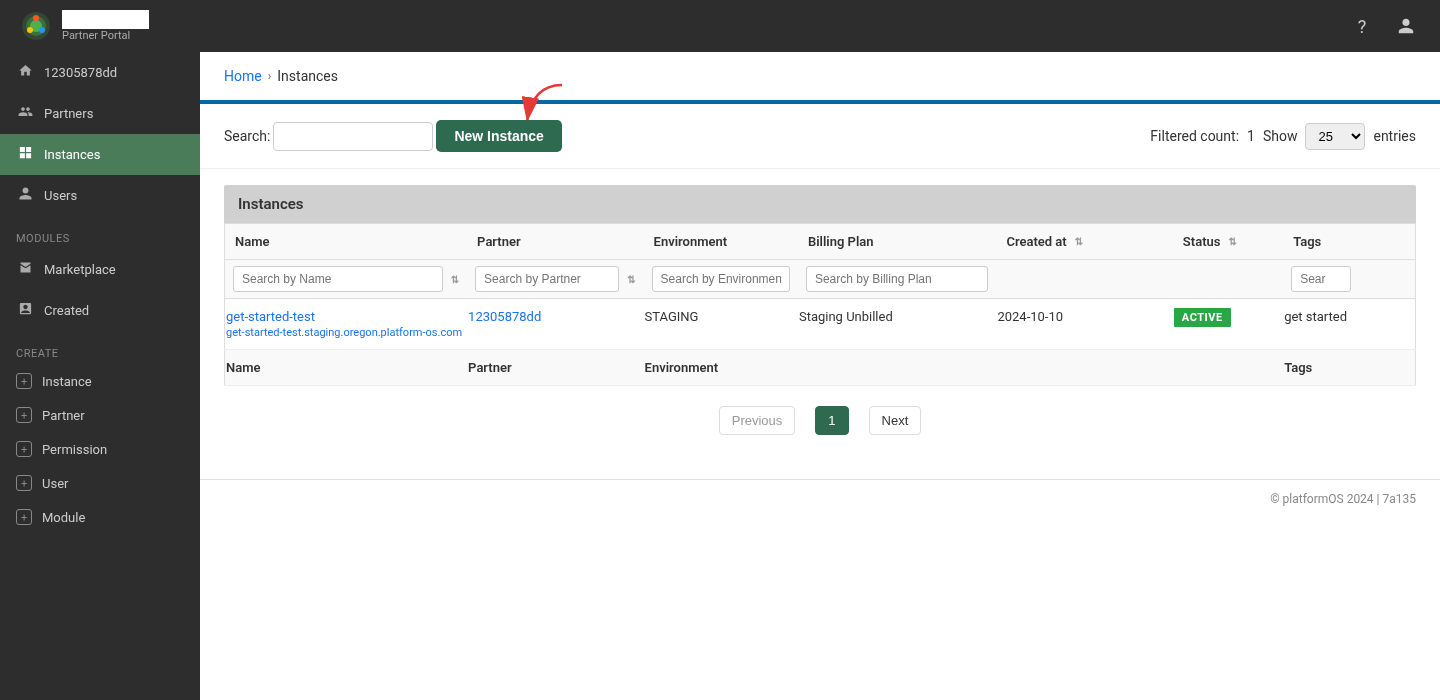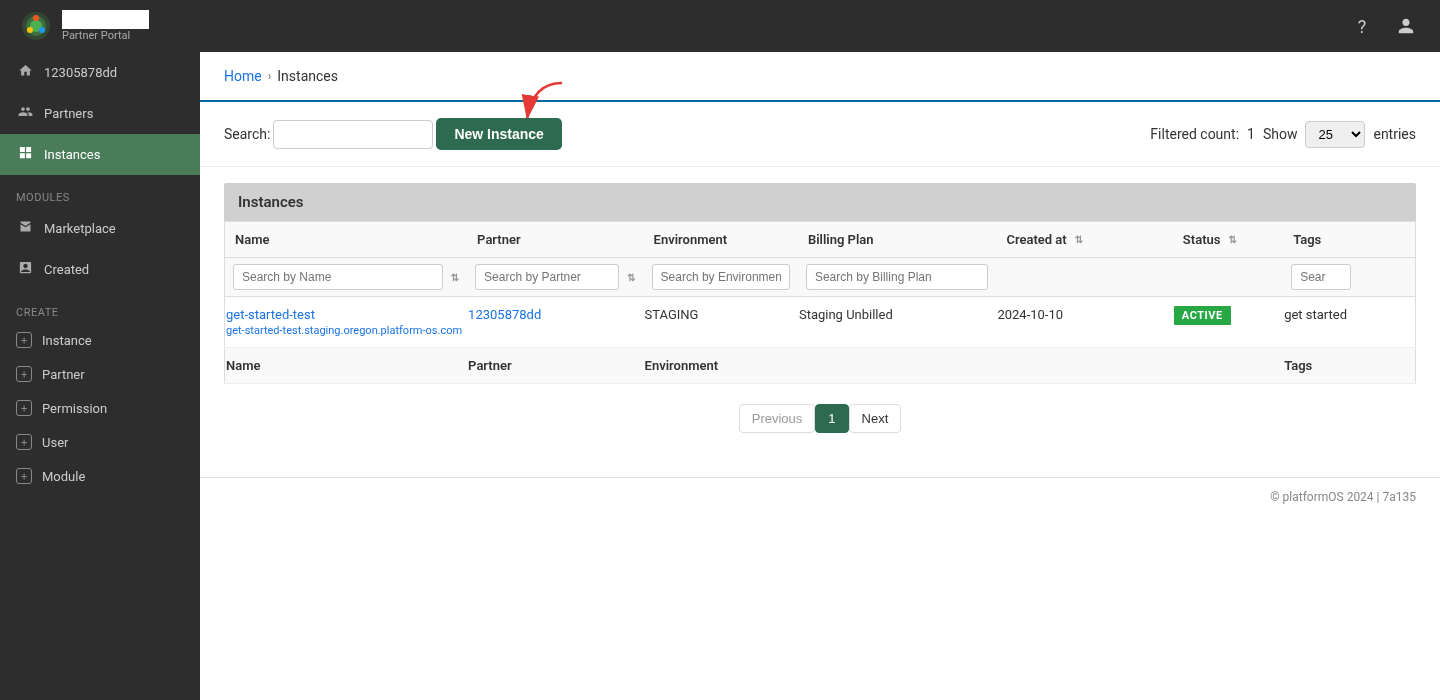--- a/index.html
+++ b/index.html
@@ -22,21 +22,21 @@
     .sidebar { width: 200px; background: #2d2d2d; color: #ddd; display: flex; flex-direction: column; flex-shrink: 0; overflow-y: auto; }
     .sidebar-nav-item { display: flex; align-items: center; gap: 10px; padding: 11px 16px; cursor: pointer; color: #ccc; font-size: 13px; }
     .sidebar-nav-item.active { background: #4a7c59; color: white; }
     .sidebar-nav-item .nav-icon { font-size: 15px; width: 18px; text-align: center; }
     .sidebar-section { padding: 10px 16px 4px; font-size: 11px; color: #888; text-transform: uppercase; letter-spacing: 0.5px; margin-top: 6px; }
     .sidebar-create-item { display: flex; align-items: center; gap: 10px; padding: 9px 16px; cursor: pointer; color: #ccc; font-size: 13px; }
     .sidebar-create-item .create-icon { width: 16px; height: 16px; border: 1.5px solid #888; border-radius: 3px; display: flex; align-items: center; justify-content: center; font-size: 11px; color: #888; flex-shrink: 0; }
 
     
     .main { flex: 1; overflow-y: auto; background: white; }
-    .main-header { padding: 16px 24px; border-bottom: 2px solid #0369a1; }
+    .main-header { padding: 16px 24px; border-bottom: 4px solid #0369a1; }
     .breadcrumb { display: flex; align-items: center; gap: 6px; font-size: 14px; }
     .breadcrumb a { color: #1a73e8; text-decoration: none; }
     .breadcrumb-sep { color: #666; font-size: 12px; }
     .breadcrumb-current { color: #333; }
 
     .toolbar { padding: 16px 24px; display: flex; align-items: center; gap: 3px; border-bottom: 1px solid #eee; }
     .toolbar-label { font-size: 14px; color: #333; }
     .toolbar-search { border: 1px solid #ccc; padding: 6px 10px; border-radius: 4px; font-size: 13px; width: 160px; }
     .btn-new-instance { background: #2d6a4f; color: white; border: none; padding: 8px 18px; border-radius: 5px; font-size: 14px; font-weight: 600; cursor: pointer; position: relative; }
     .toolbar-right { margin-left: auto; display: flex; align-items: center; gap: 8px; font-size: 14px; color: #333; }
@@ -67,21 +67,21 @@
 
     .link-blue { color: #1a73e8; text-decoration: none; font-size: 13px; }
     .sub-link { display: block; color: #1a73e8; font-size: 11px; text-decoration: none; margin-top: 2px; }
 
     .badge-active { background: #28a745; color: white; font-size: 11px; font-weight: 700; padding: 3px 8px; border-radius: 1px; letter-spacing: 0.5px; }
 
     
     .footer-row td { color: #333; font-weight: 600; background: #f9f9f9; }
 
     
-    .pagination { display: flex; align-items: center; justify-content: center; gap: 0; padding: 20px; }
+    .pagination { display: flex; align-items: center; justify-content: center; gap: 20px; padding: 20px; }
     .page-btn { padding: 6px 12px; border: 1px solid #ddd; background: white; color: #333; font-size: 13px; cursor: pointer; border-radius: 4px; }
     .page-btn.active { background: #2d6a4f; color: white; border-color: #2d6a4f; }
     .page-btn.disabled { color: #999; cursor: default; }
 
     
     .page-footer { border-top: 1px solid #e0e0e0; padding: 12px 24px; text-align: right; font-size: 12px; color: #888; background: white; }
   </style>
 </head>
 <body>
 
@@ -129,20 +129,28 @@
       </span>
       <span>Partners</span>
     </div>
     <div class="sidebar-nav-item active">
       <span class="nav-icon">
         <svg width="15" height="15" viewBox="0 0 24 24" fill="white">
             <path d="M3 3h8v8H3zm0 10h8v8H3zm10-10h8v8h-8zm0 10h8v8h-8z"></path>
           </svg>
       </span>
       <span>Instances</span>
+    </div>
+    <div class="sidebar-nav-item">
+      <span class="nav-icon">
+        <svg width="15" height="15" viewBox="0 0 24 24" fill="#aaa">
+            <path d="M12 12c2.7 0 4.8-2.1 4.8-4.8S14.7 2.4 12 2.4 7.2 4.5 7.2 7.2 9.3 12 12 12zm0 2.4c-3.2 0-9.6 1.6-9.6 4.8v2.4h19.2v-2.4c0-3.2-6.4-4.8-9.6-4.8z"></path>
+          </svg>
+      </span>
+      <span>Users</span>
     </div>
 
     <div class="sidebar-section">Modules</div>
     <div class="sidebar-nav-item">
       <span class="nav-icon">
         <svg width="15" height="15" viewBox="0 0 24 24" fill="#aaa">
             <path d="M20 4H4v2l8 5 8-5V4zm0 4.236l-8 5-8-5V20h16V8.236z"></path>
           </svg>
       </span>
       <span>Marketplace</span>

